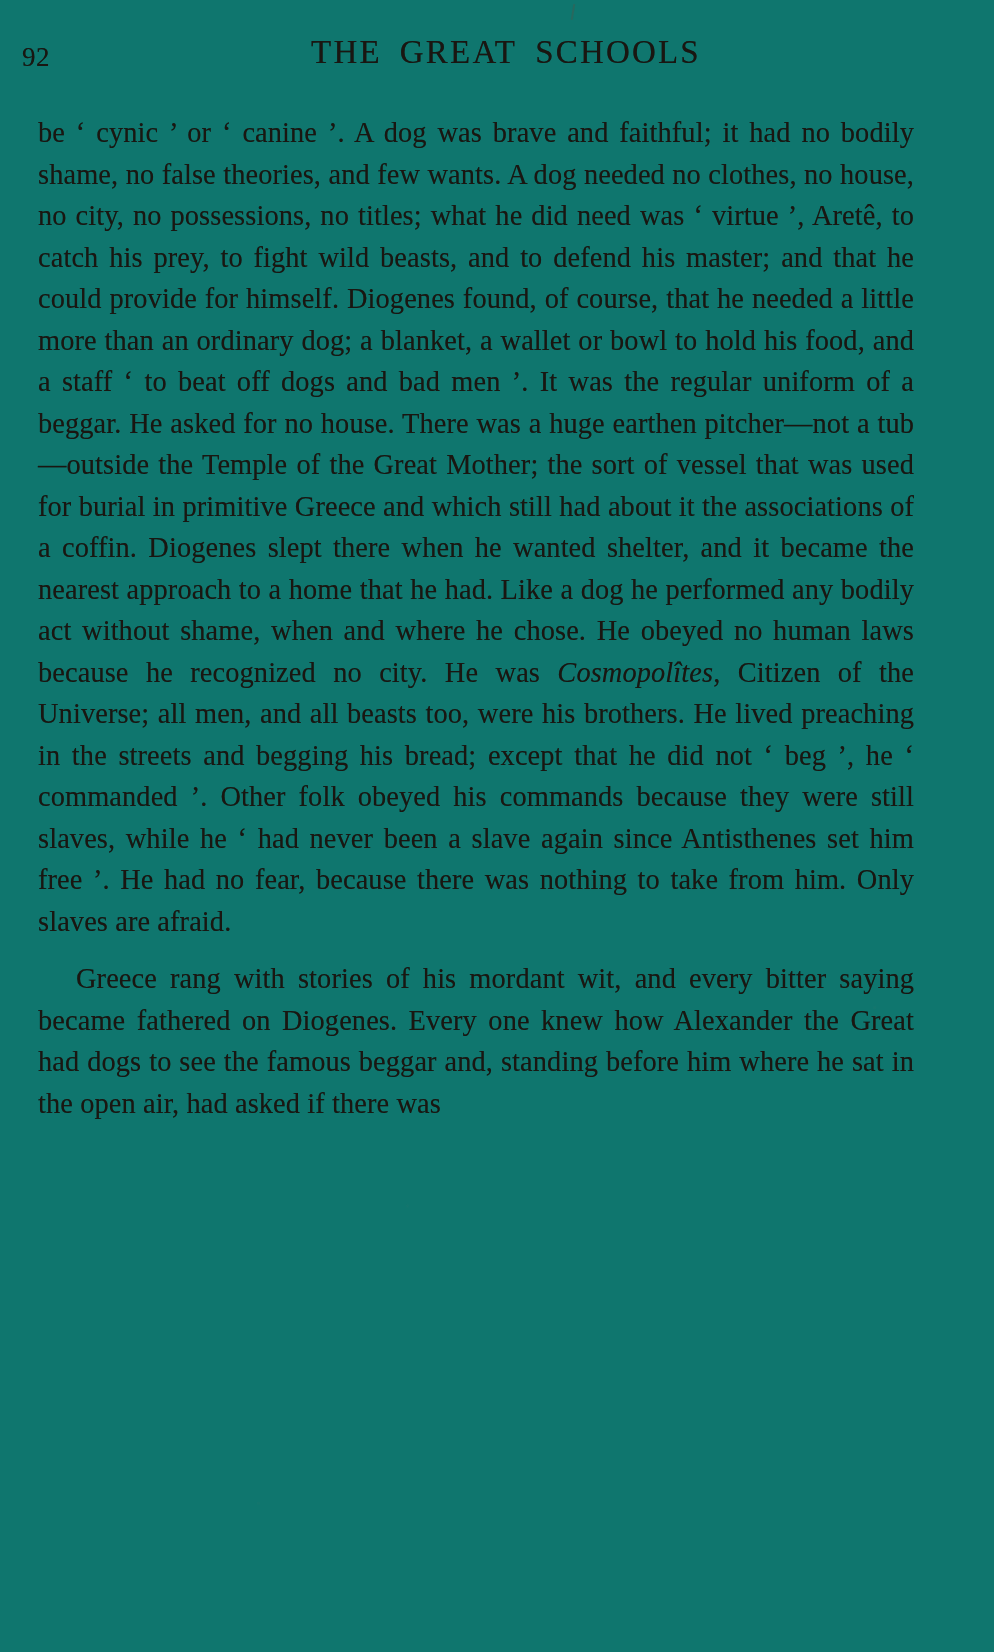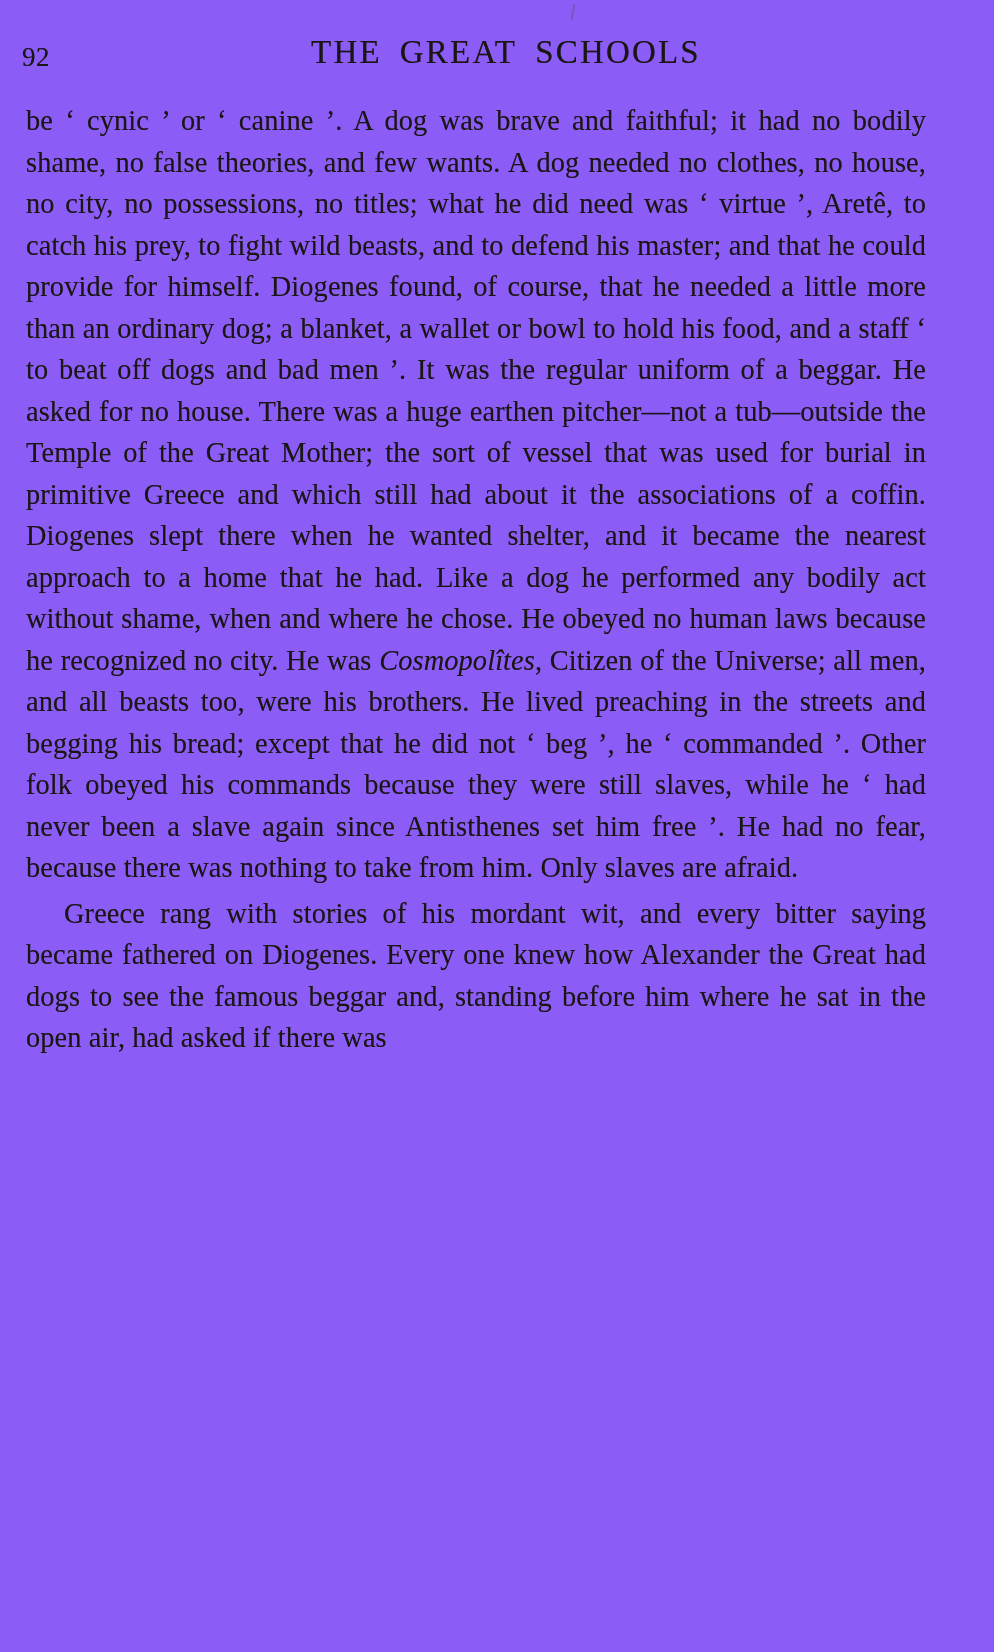--- a/index.html
+++ b/index.html
@@ -14,21 +14,21 @@
     color: #1a1611;
     position: relative;
     overflow: hidden;
   }
   .page {
     position: absolute;
     top: 0;
     left: 0;
     width: 994px;
     height: 1652px;
-    background: #8b5cf6;
+    background: #0f766e;
   }
   
   .paper-noise {
     position: absolute;
     inset: 0;
     pointer-events: none;
     background:
       radial-gradient(circle at 12% 18%, rgba(120,110,90,0.05) 0 1px, transparent 2px),
       radial-gradient(circle at 78% 9%, rgba(120,110,90,0.05) 0 1px, transparent 2px),
       radial-gradient(circle at 41% 73%, rgba(120,110,90,0.04) 0 1px, transparent 2px),
@@ -67,21 +67,21 @@
     position: absolute;
     top: 96px;
     left: 22px;
     width: 908px;
     font-size: 28.4px;
     line-height: 41.5px;
     text-align: justify;
     text-justify: inter-word;
     letter-spacing: 0.1px;
   }
-  .para { margin: 4px; }
+  .para { margin: 16px; }
   .para + .para { text-indent: 38px; }
   .para i { font-style: italic; }
 
   
   .body-text { text-shadow: 0 0 0.4px rgba(0,0,0,0.35); }
   .head-title, .folio { text-shadow: 0 0 0.5px rgba(0,0,0,0.45); }
 
   .edge-mark {
     position: absolute;
     pointer-events: none;

